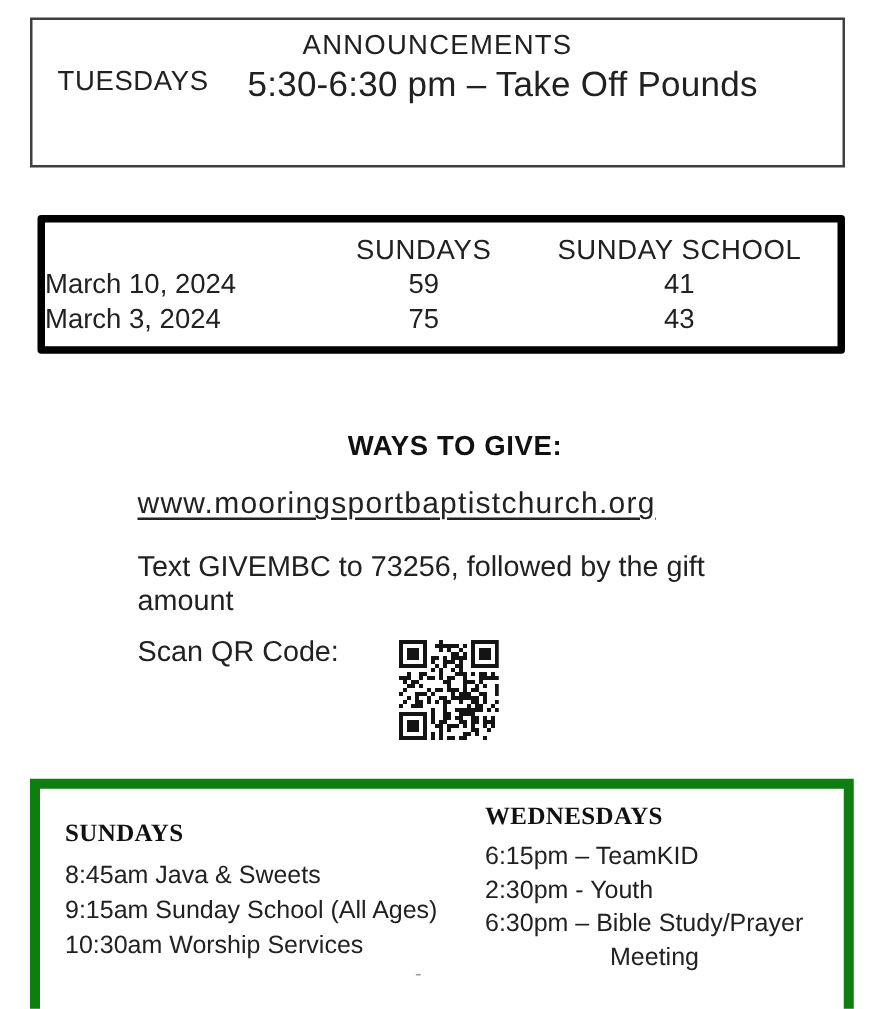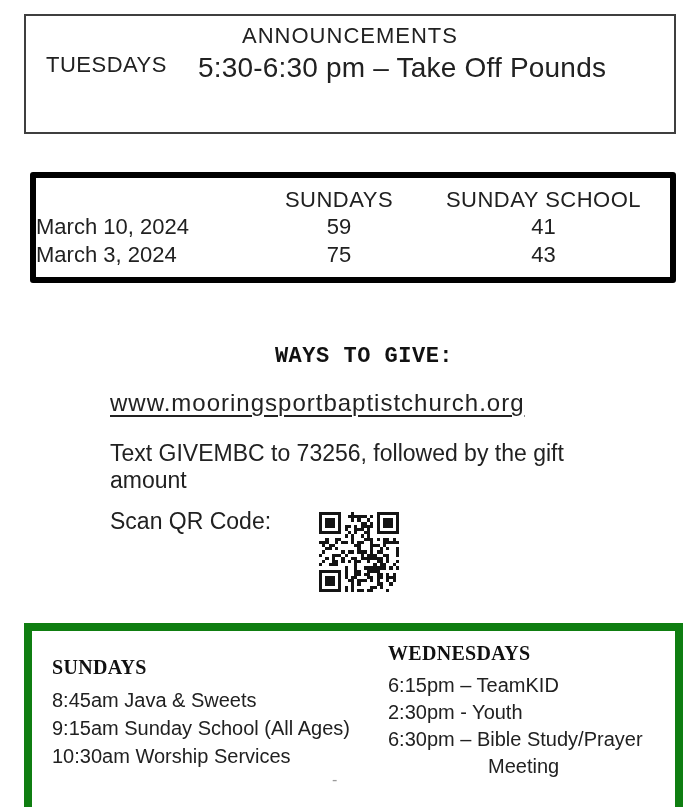--- a/index.html
+++ b/index.html
@@ -36,21 +36,21 @@
     font-weight:normal;font-size:22px;padding:0;height:28px;vertical-align:middle;
   }
   .attendance-box th{height:26px;letter-spacing:.5px;}
   .col-date{width:225px;text-align:left;padding-left:14px;}
   .col-worship{width:156px;text-align:center;}
   .col-ss{text-align:center;}
 
   
   .give-heading{
     position:absolute;left:0;width:698px;top:344px;text-align:center;
-    font-family:Liberation Mono, monospace;font-weight:bold;
+    font-family:Liberation Sans, sans-serif;font-weight:bold;
     font-size:22px;letter-spacing:.5px;color:#111;
   }
   .give-heading span{display:inline-block;transform:translateX(15px);}
   .website-link{
     position:absolute;left:110px;top:389px;font-size:24px;letter-spacing:1px;
     color:#222;text-decoration:underline;text-underline-offset:4px;
     text-decoration-thickness:2px;white-space:nowrap;
   }
   .give-text{position:absolute;left:110px;top:440px;font-size:23px;line-height:27px;}
   .give-text div{white-space:nowrap;}

